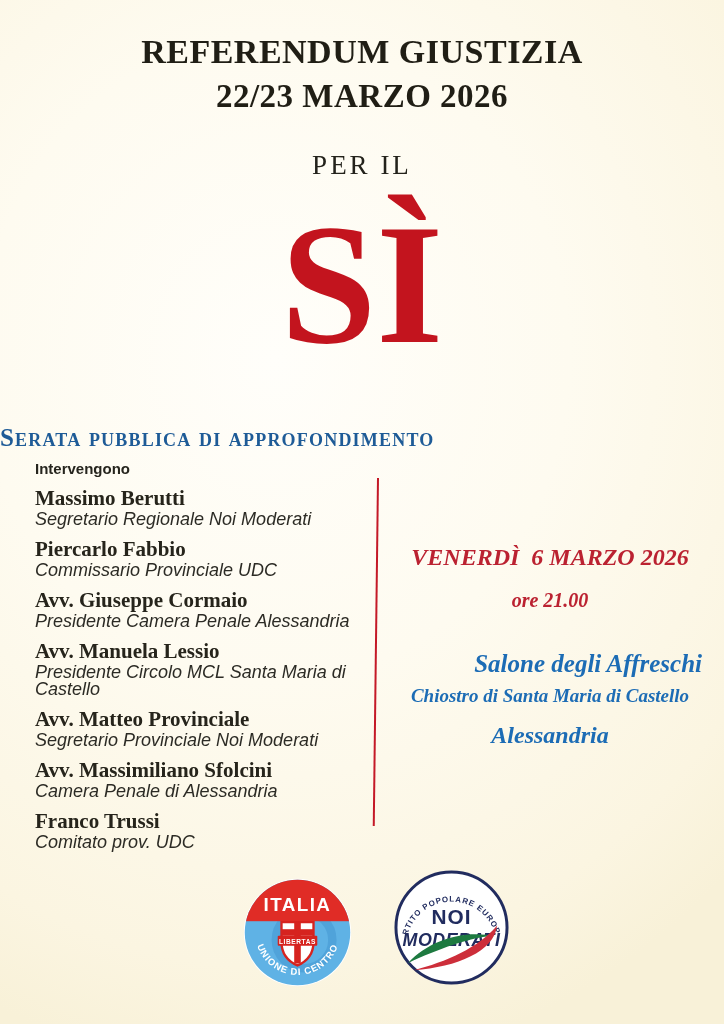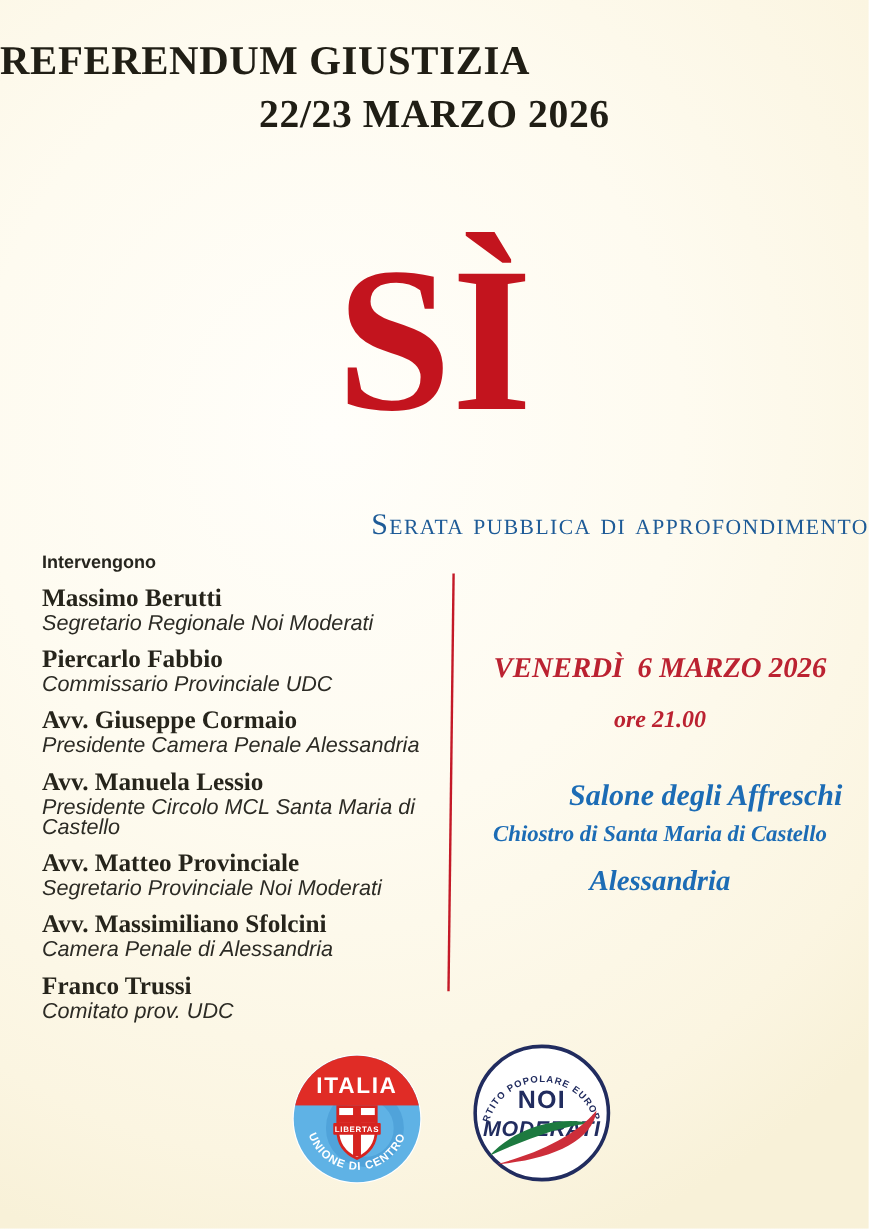--- a/index.html
+++ b/index.html
@@ -7,41 +7,41 @@
     position:relative;
     width:724px;height:1024px;
     margin:0 auto;
     background:
       radial-gradient(ellipse 90% 70% at 38% 35%, #fffefa 0%, #fefbf0 45%, #fbf5e1 85%, #f8f1d8 100%);
     font-family:"Liberation Serif", serif;
     overflow:hidden;
   }
   .title1{
     position:absolute;top:33px;left:0;width:100%;
-    font-size:34px;font-weight:bold;
+    text-align:center;font-size:34px;font-weight:bold;
     letter-spacing:.5px;color:#201e15;
   }
   .title2{
     position:absolute;top:78px;left:0;width:100%;
     text-align:center;font-size:33px;font-weight:bold;
     letter-spacing:.5px;color:#201e15;
   }
   .lead-in{
     position:absolute;top:150px;left:0;width:100%;
     text-align:center;font-size:27px;font-weight:normal;
     letter-spacing:3px;color:#23221b;
   }
   .big-si{
     position:absolute;top:198px;left:0;width:100%;
     text-align:center;font-size:172px;line-height:172px;font-weight:bold;
     color:#c3141e;
   }
   .subtitle{
     position:absolute;top:424px;left:0;width:100%;
-    text-align:right;font-size:25px;font-weight:normal;
+    text-align:left;font-size:25px;font-weight:bold;
     font-variant:small-caps;letter-spacing:1.2px;color:#1e5b97;
   }
   .speakers{position:absolute;left:35px;top:460px;width:330px;}
   .speakers-heading{
     font-family:"Liberation Sans", sans-serif;
     font-size:15px;font-weight:bold;color:#26251e;
     margin-bottom:4px;
   }
   .speaker{margin-top:10px;}
   .speaker-name{
@@ -78,20 +78,21 @@
   svg text, svg textPath{font-family:"Liberation Sans", sans-serif;}
 </style>
 </head>
 <body>
 
 <div class="poster">
 
   <div class="title1">REFERENDUM GIUSTIZIA</div>
   <div class="title2">22/23 MARZO 2026</div>
 
+  <div class="lead-in">PER IL</div>
 
   <div class="big-si">SÌ</div>
 
   <div class="subtitle">Serata pubblica di approfondimento</div>
 
   <div class="speakers">
     <div class="speakers-heading">Intervengono</div>
 
     <div class="speaker">
       <div class="speaker-name">Massimo Berutti</div>

